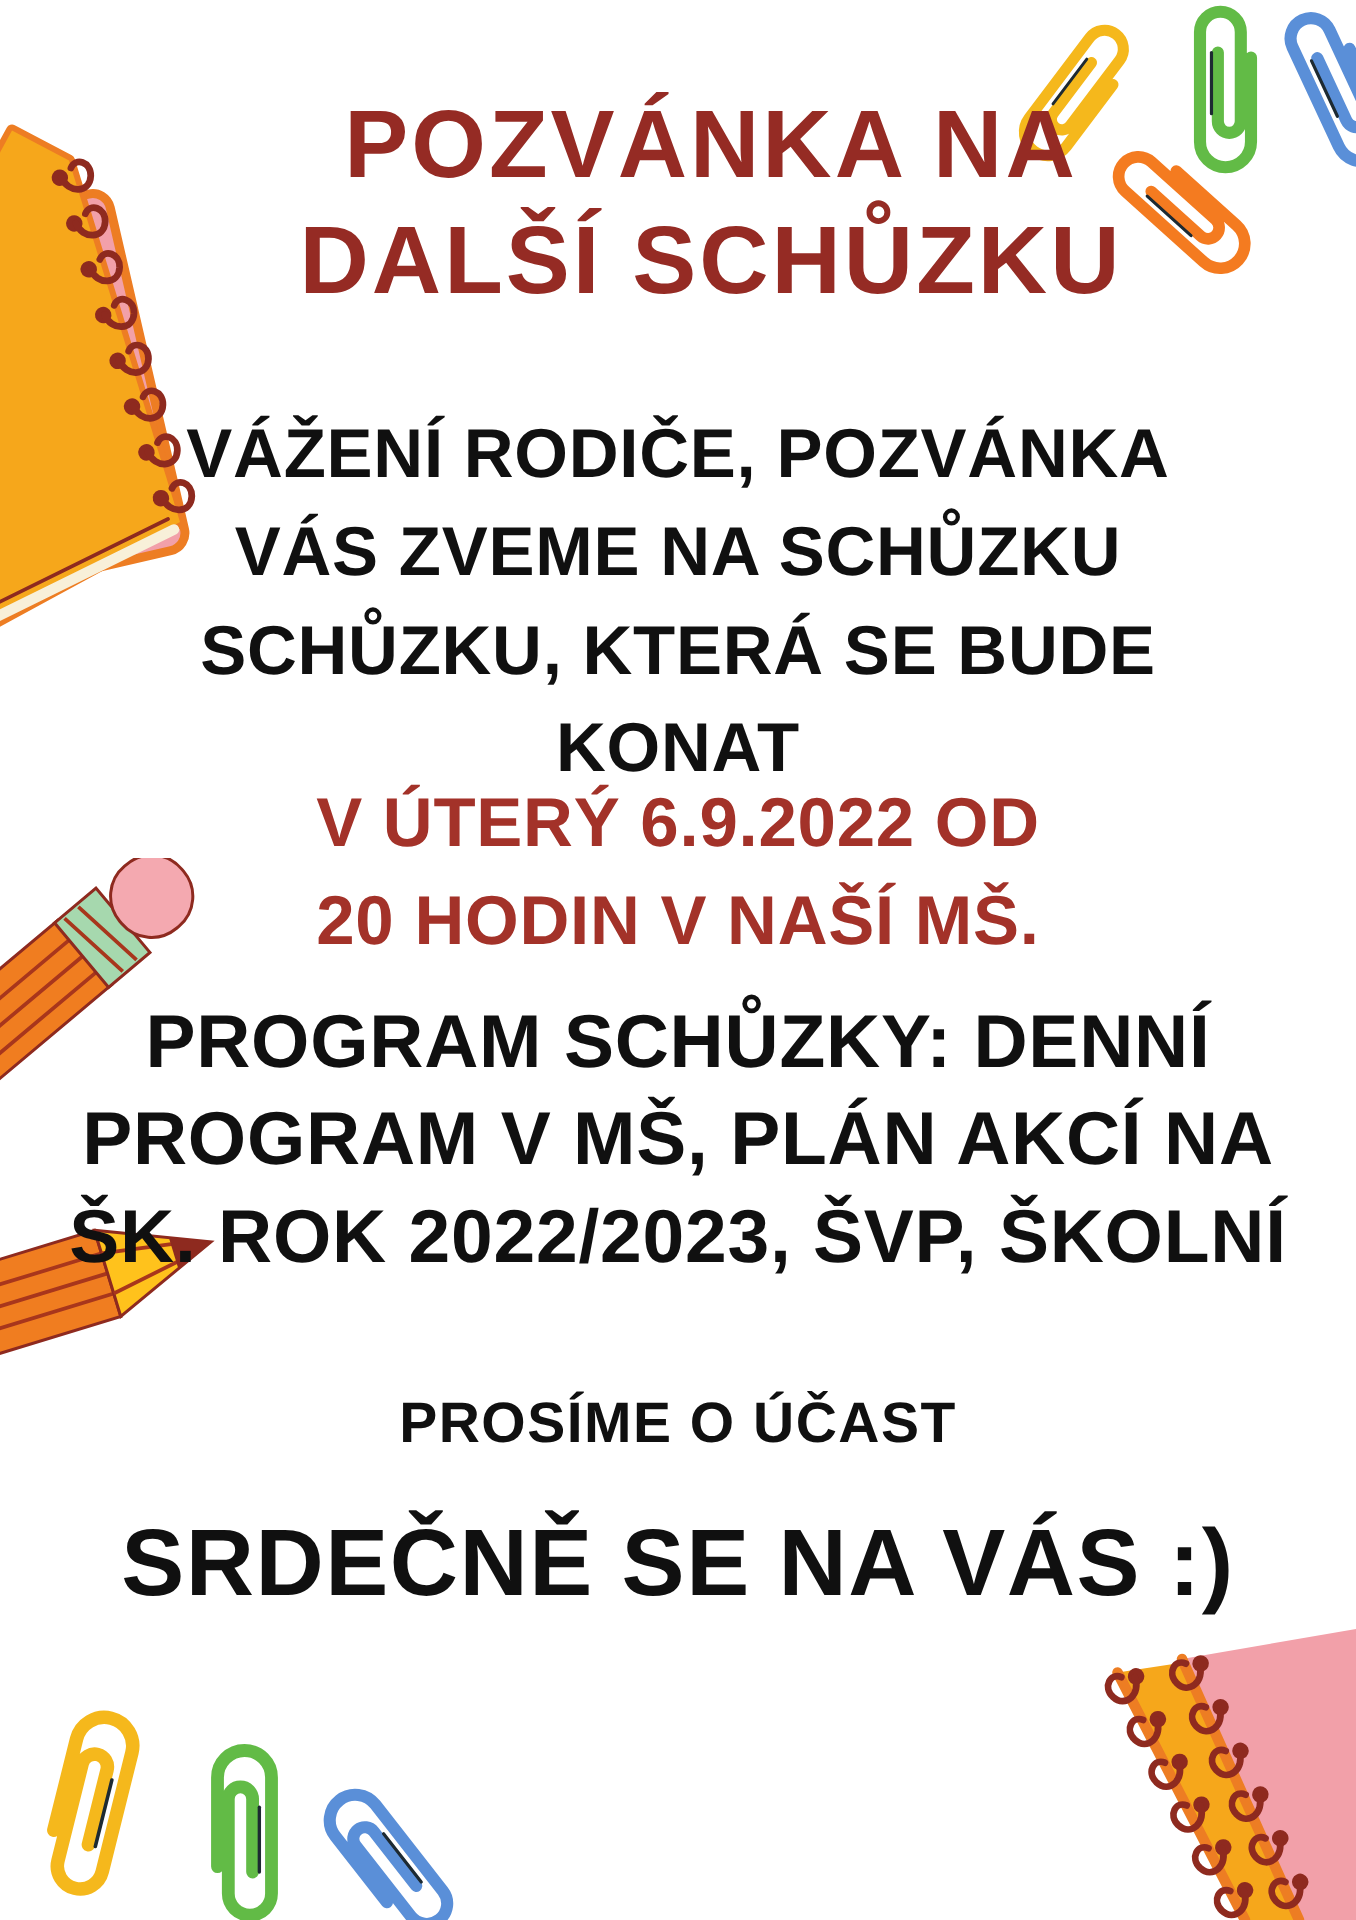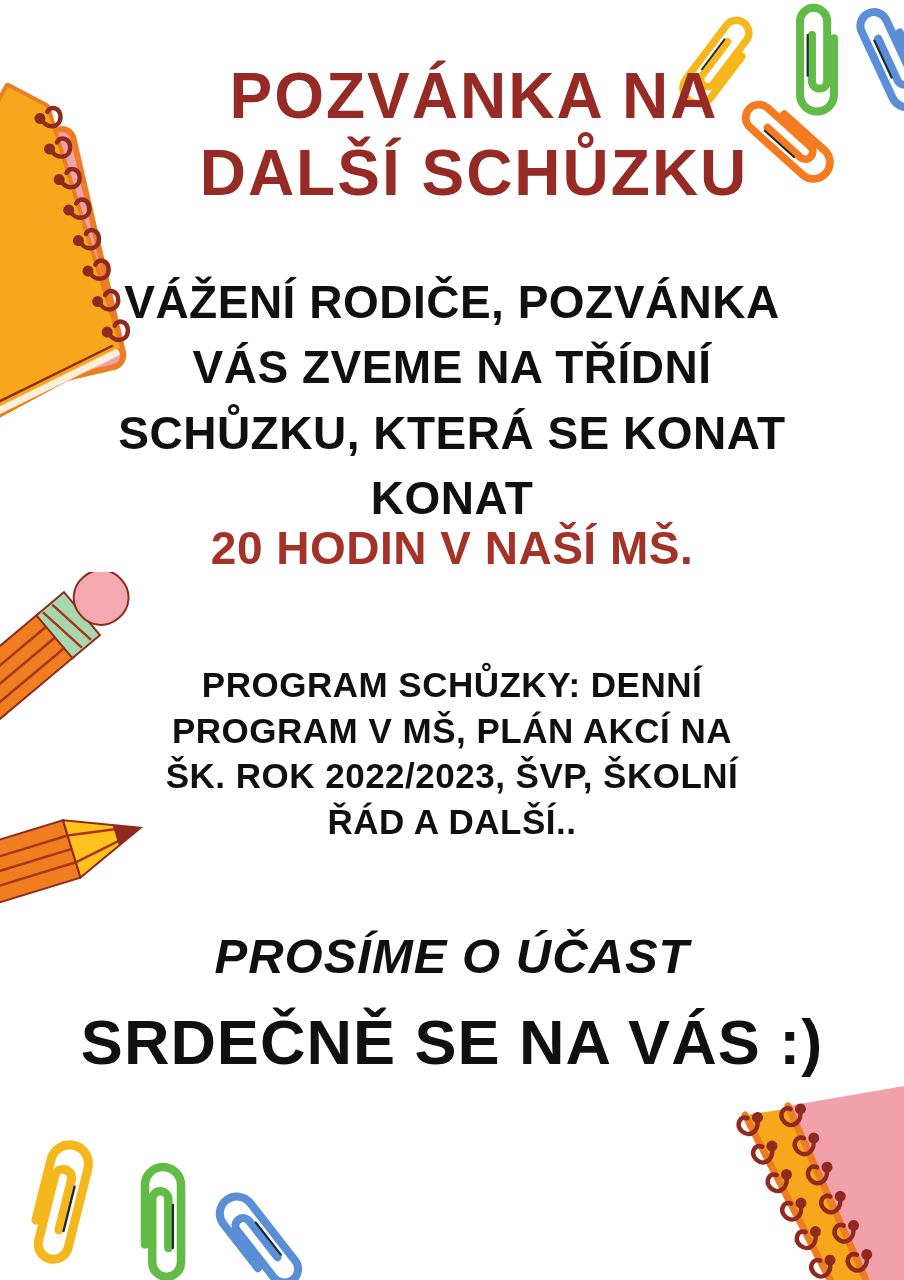--- a/index.html
+++ b/index.html
@@ -5,22 +5,22 @@
   html,body{margin:0;padding:0;}
   body{
     width:904px;height:1280px;position:relative;overflow:hidden;
     background:var(--background,#ffffff);
     font-family:"Liberation Sans","DejaVu Sans",sans-serif;
   }
   .txt{position:absolute;left:0;width:904px;text-align:center;font-weight:700;}
   .title{top:58px;font-size:64px;line-height:1.21;letter-spacing:2px;color:var(--title_red);padding-left:22px;}
   .intro{top:270px;font-size:46px;line-height:1.42;letter-spacing:.5px;color:var(--text_black);}
   .date{top:516px;font-size:46px;line-height:1.42;letter-spacing:.5px;color:var(--date_red);}
-  .program{top:662px;font-size:35px;line-height:1.3;letter-spacing:.5px;color:var(--text_black);}
-  .attendance{top:928px;font-size:49px;letter-spacing:1px;color:var(--text_black);font-style:italic;}
+  .program{top:662px;font-size:50px;line-height:1.3;letter-spacing:.5px;color:var(--text_black);}
+  .attendance{top:928px;font-size:38px;letter-spacing:1px;color:var(--text_black);}
   .closing{top:1006px;font-size:63px;letter-spacing:1px;color:var(--text_black);}
   .deco{position:absolute;pointer-events:none;}
   .deco-tl{left:-80px;top:55px;}
   .deco-tr{left:650px;top:0px;}
   .deco-p1{left:-45px;top:572px;}
   .deco-p2{left:-18px;top:792px;}
   .deco-bl{left:0px;top:1112px;}
   .deco-br{left:690px;top:1078px;}
   .spiral{color:var(--spiral_red);}
   .wire-yellow{color:var(--clip_yellow);}
@@ -148,31 +148,31 @@
   </g>
 </svg>
 
 <div class="txt title">
   <div>POZVÁNKA NA</div>
   <div>DALŠÍ SCHŮZKU</div>
 </div>
 
 <div class="txt intro">
   <div>VÁŽENÍ RODIČE, POZVÁNKA</div>
-  <div>VÁS ZVEME NA TŘÍDNÍ</div>
-  <div>SCHŮZKU, KTERÁ SE KONAT</div>
+  <div>VÁS ZVEME NA SCHŮZKU</div>
+  <div>SCHŮZKU, KTERÁ SE BUDE</div>
   <div>KONAT</div>
 </div>
 
 <div class="txt date">
+  <div>V ÚTERÝ 6.9.2022 OD</div>
   <div>20 HODIN V NAŠÍ MŠ.</div>
 </div>
 
 <div class="txt program">
   <div>PROGRAM SCHŮZKY: DENNÍ</div>
   <div>PROGRAM V MŠ, PLÁN AKCÍ NA</div>
   <div>ŠK. ROK 2022/2023, ŠVP, ŠKOLNÍ</div>
-  <div>ŘÁD A DALŠÍ..</div>
 </div>
 
 <div class="txt attendance">PROSÍME O ÚČAST</div>
 
 <div class="txt closing">SRDEČNĚ SE NA VÁS :)</div>
 
 </body></html>

